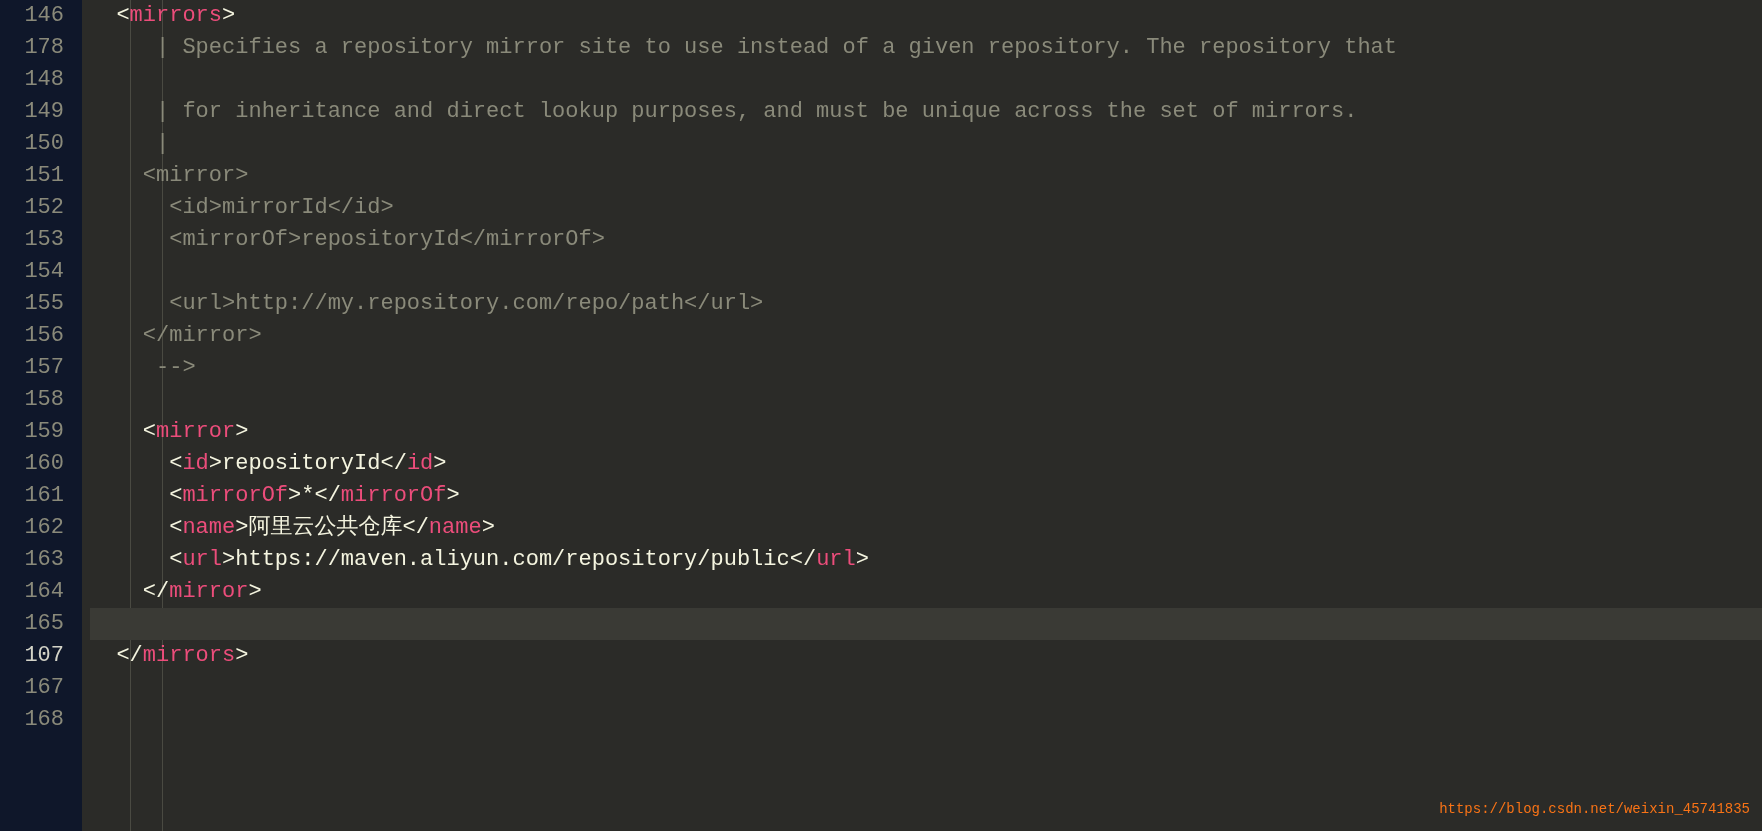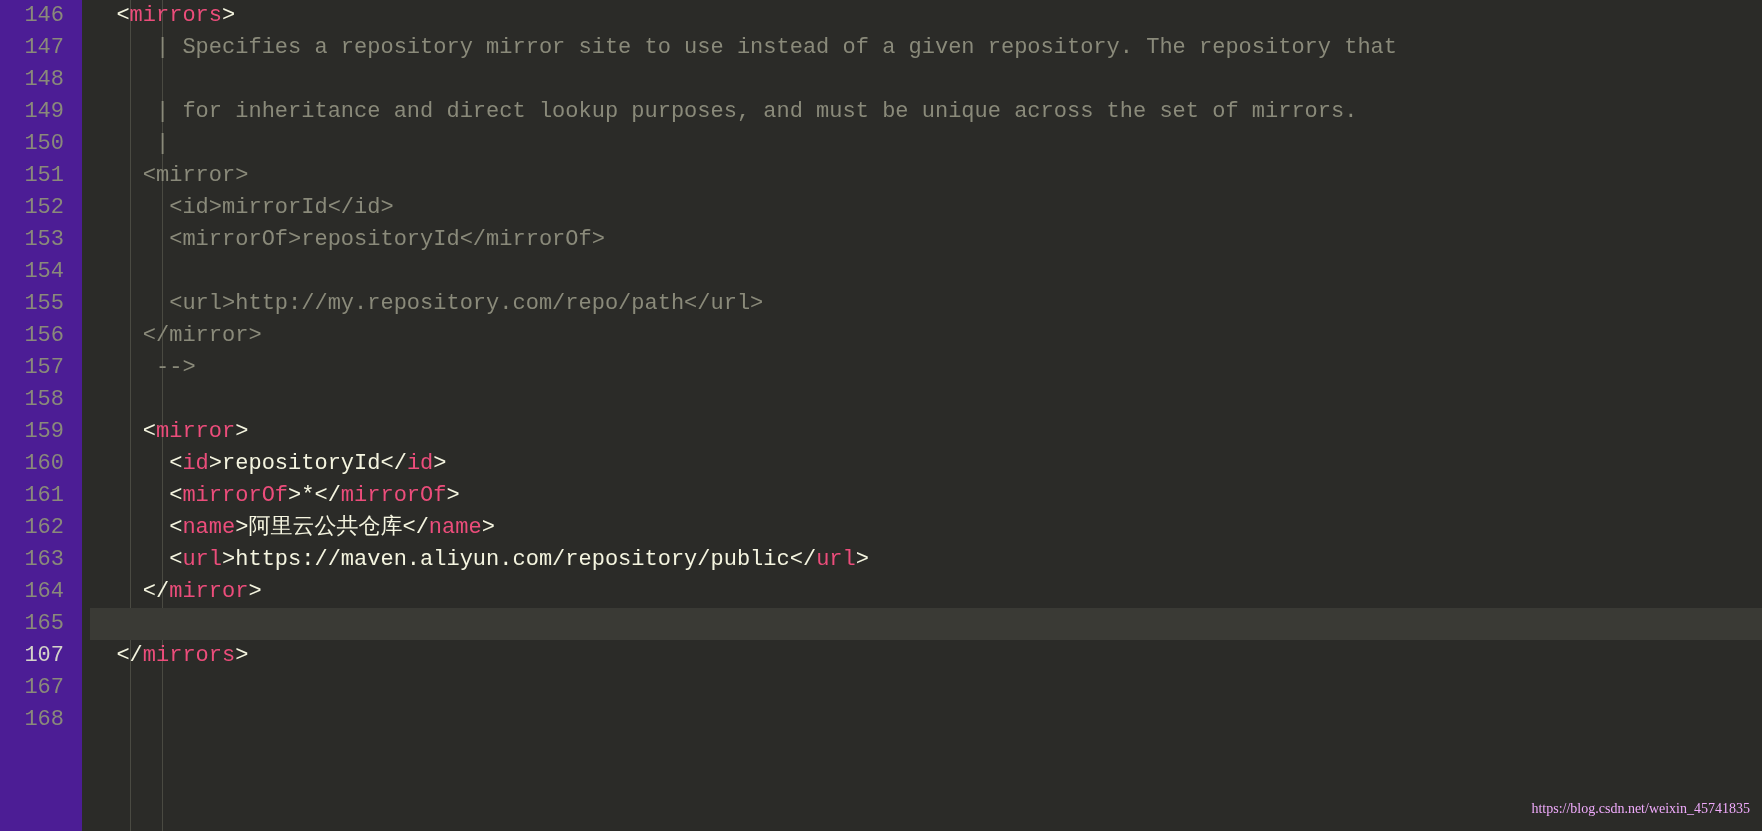--- a/index.html
+++ b/index.html
@@ -12,21 +12,21 @@
     overflow: hidden;
     width: 1762px;
     height: 831px;
     position: relative;
   }
   .editor {
     display: flex;
     height: 100%;
   }
   .gutter {
-    background: #4c1d95;
+    background: #0f172a;
     color: #8a8a7a;
     text-align: right;
     padding: 0 18px 0 0;
     user-select: none;
     min-width: 82px;
   }
   .gutter div {
     height: 32px;
   }
   .gutter .active {
@@ -55,32 +55,32 @@
   .g1 { left: 48px; }
   .g2 { left: 80px; }
   .tag { color: #ec4d7b; }
   .punct { color: #f5f5e0; }
   .text { color: #f5f5e0; }
   .comment { color: #8a8a7a; }
   .watermark {
     position: absolute;
     bottom: 6px;
     right: 12px;
-    color: #f0abfc;
+    color: #f97316;
     font-size: 14px;
-    font-family: Liberation Serif, serif;
+    font-family: Liberation Mono, monospace;
   }
 </style>
 </head>
 <body>
 
 <div class="editor">
   <div class="gutter">
     <div>146</div>
-    <div>147</div>
+    <div>178</div>
     <div>148</div>
     <div>149</div>
     <div>150</div>
     <div>151</div>
     <div>152</div>
     <div>153</div>
     <div>154</div>
     <div>155</div>
     <div>156</div>
     <div>157</div>

